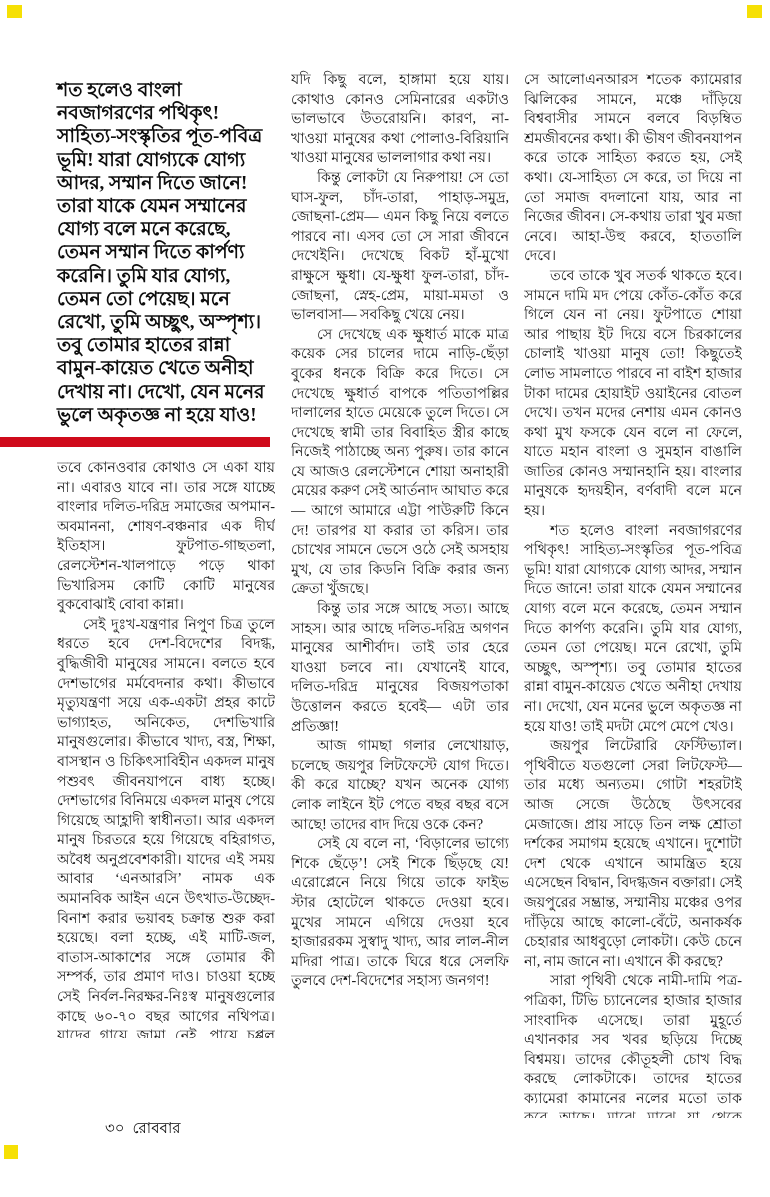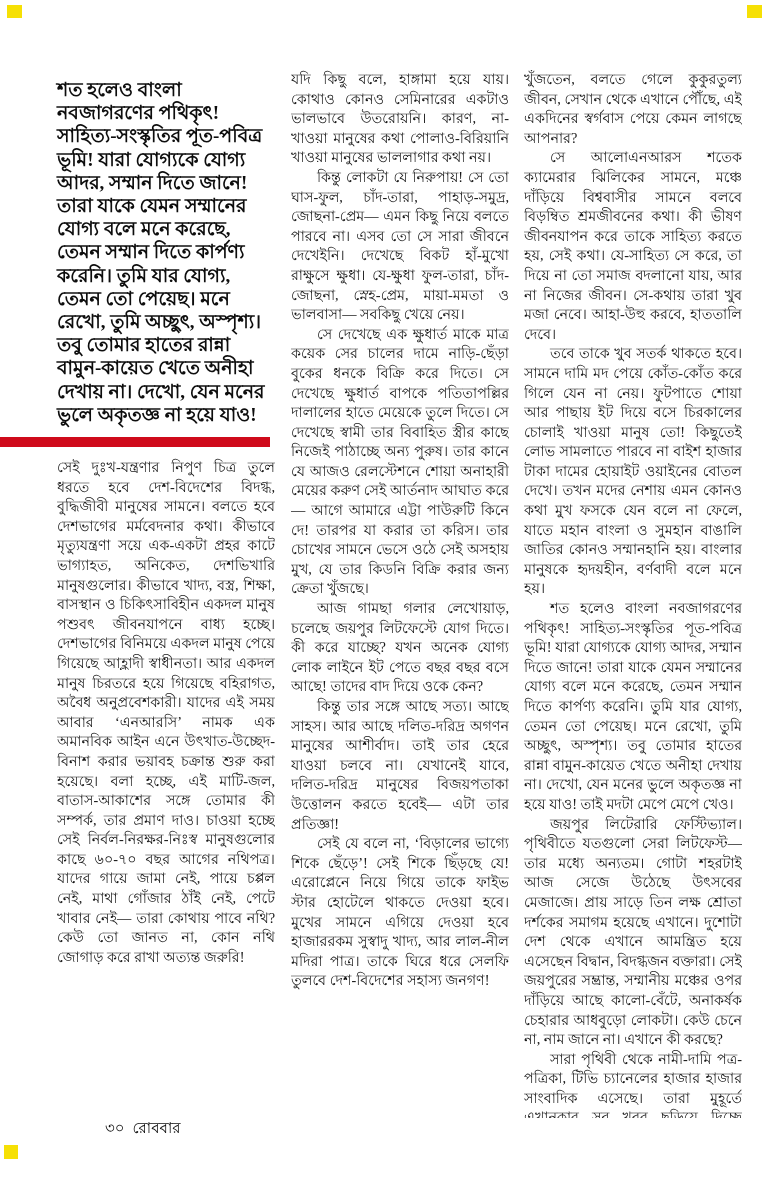--- a/index.html
+++ b/index.html
@@ -70,34 +70,34 @@
 
   <div class="corner-mark tl"></div>
   <div class="corner-mark tr"></div>
   <div class="corner-mark bl"></div>
 
   <h1 class="headline">শত হলেও বাংলা নবজাগরণের পথিকৃৎ! সাহিত্য-সংস্কৃতির পূত-পবিত্র ভূমি! যারা যোগ্যকে যোগ্য আদর, সম্মান দিতে জানে! তারা যাকে যেমন সম্মানের যোগ্য বলে মনে করেছে, তেমন সম্মান দিতে কার্পণ্য করেনি। তুমি যার যোগ্য, তেমন তো পেয়েছ। মনে রেখো, তুমি অচ্ছুৎ, অস্পৃশ্য। তবু তোমার হাতের রান্না বামুন-কায়েত খেতে অনীহা দেখায় না। দেখো, যেন মনের ভুলে অকৃতজ্ঞ না হয়ে যাও!</h1>
 
   <div class="red-bar"></div>
 
   <div class="col col1">
+      <p>তবে কোনওবার কোথাও সে একা যায় না। এবারও যাবে না। তার সঙ্গে যাচ্ছে বাংলার দলিত-দরিদ্র সমাজের অপমান-অবমাননা, শোষণ-বঞ্চনার এক দীর্ঘ ইতিহাস। ফুটপাত-গাছতলা, রেলস্টেশন-খালপাড়ে পড়ে থাকা ভিখারিসম কোটি কোটি মানুষের বুকবোঝাই বোবা কান্না।</p>
       <p>সেই দুঃখ-যন্ত্রণার নিপুণ চিত্র তুলে ধরতে হবে দেশ-বিদেশের বিদগ্ধ, বুদ্ধিজীবী মানুষের সামনে। বলতে হবে দেশভাগের মর্মবেদনার কথা। কীভাবে মৃত্যুযন্ত্রণা সয়ে এক-একটা প্রহর কাটে ভাগ্যাহত, অনিকেত, দেশভিখারি মানুষগুলোর। কীভাবে খাদ্য, বস্ত্র, শিক্ষা, বাসস্থান ও চিকিৎসাবিহীন একদল মানুষ পশুবৎ জীবনযাপনে বাধ্য হচ্ছে। দেশভাগের বিনিময়ে একদল মানুষ পেয়ে গিয়েছে আহ্লাদী স্বাধীনতা। আর একদল মানুষ চিরতরে হয়ে গিয়েছে বহিরাগত, অবৈধ অনুপ্রবেশকারী। যাদের এই সময় আবার ‘এনআরসি’ নামক এক অমানবিক আইন এনে উৎখাত-উচ্ছেদ-বিনাশ করার ভয়াবহ চক্রান্ত শুরু করা হয়েছে। বলা হচ্ছে, এই মাটি-জল, বাতাস-আকাশের সঙ্গে তোমার কী সম্পর্ক, তার প্রমাণ দাও। চাওয়া হচ্ছে সেই নির্বল-নিরক্ষর-নিঃস্ব মানুষগুলোর কাছে ৬০-৭০ বছর আগের নথিপত্র। যাদের গায়ে জামা নেই, পায়ে চপ্পল নেই, মাথা গোঁজার ঠাঁই নেই, পেটে খাবার নেই— তারা কোথায় পাবে নথি? কেউ তো জানত না, কোন নথি জোগাড় করে রাখা অত্যন্ত জরুরি!</p>
     </div>
 
   <div class="col col2">
       <p>যদি কিছু বলে, হাঙ্গামা হয়ে যায়। কোথাও কোনও সেমিনারের একটাও ভালভাবে উতরোয়নি। কারণ, না-খাওয়া মানুষের কথা পোলাও-বিরিয়ানি খাওয়া মানুষের ভাললাগার কথা নয়।</p>
       <p>কিন্তু লোকটা যে নিরুপায়! সে তো ঘাস-ফুল, চাঁদ-তারা, পাহাড়-সমুদ্র, জোছনা-প্রেম— এমন কিছু নিয়ে বলতে পারবে না। এসব তো সে সারা জীবনে দেখেইনি। দেখেছে বিকট হাঁ-মুখো রাক্ষুসে ক্ষুধা। যে-ক্ষুধা ফুল-তারা, চাঁদ-জোছনা, স্নেহ-প্রেম, মায়া-মমতা ও ভালবাসা— সবকিছু খেয়ে নেয়।</p>
       <p>সে দেখেছে এক ক্ষুধার্ত মাকে মাত্র কয়েক সের চালের দামে নাড়ি-ছেঁড়া বুকের ধনকে বিক্রি করে দিতে। সে দেখেছে ক্ষুধার্ত বাপকে পতিতাপল্লির দালালের হাতে মেয়েকে তুলে দিতে। সে দেখেছে স্বামী তার বিবাহিত স্ত্রীর কাছে নিজেই পাঠাচ্ছে অন্য পুরুষ। তার কানে যে আজও রেলস্টেশনে শোয়া অনাহারী মেয়ের করুণ সেই আর্তনাদ আঘাত করে— আগে আমারে এট্টা পাউরুটি কিনে দে! তারপর যা করার তা করিস। তার চোখের সামনে ভেসে ওঠে সেই অসহায় মুখ, যে তার কিডনি বিক্রি করার জন্য ক্রেতা খুঁজছে।</p>
+      <p>কিন্তু তার সঙ্গে আছে সত্য। আছে সাহস। আর আছে দলিত-দরিদ্র অগণন মানুষের আশীর্বাদ। তাই তার হেরে যাওয়া চলবে না। যেখানেই যাবে, দলিত-দরিদ্র মানুষের বিজয়পতাকা উত্তোলন করতে হবেই— এটা তার প্রতিজ্ঞা!</p>
       <p>আজ গামছা গলার লেখোয়াড়, চলেছে জয়পুর লিটফেস্টে যোগ দিতে। কী করে যাচ্ছে? যখন অনেক যোগ্য লোক লাইনে ইট পেতে বছর বছর বসে আছে! তাদের বাদ দিয়ে ওকে কেন?</p>
-      <p>কিন্তু তার সঙ্গে আছে সত্য। আছে সাহস। আর আছে দলিত-দরিদ্র অগণন মানুষের আশীর্বাদ। তাই তার হেরে যাওয়া চলবে না। যেখানেই যাবে, দলিত-দরিদ্র মানুষের বিজয়পতাকা উত্তোলন করতে হবেই— এটা তার প্রতিজ্ঞা!</p>
       <p>সেই যে বলে না, ‘বিড়ালের ভাগ্যে শিকে ছেঁড়ে’! সেই শিকে ছিঁড়ছে যে! এরোপ্লেনে নিয়ে গিয়ে তাকে ফাইভ স্টার হোটেলে থাকতে দেওয়া হবে। মুখের সামনে এগিয়ে দেওয়া হবে হাজাররকম সুস্বাদু খাদ্য, আর লাল-নীল মদিরা পাত্র। তাকে ঘিরে ধরে সেলফি তুলবে দেশ-বিদেশের সহাস্য জনগণ!</p>
     </div>
 
   <div class="col col3">
-      <p>খুঁজতেন, বলতে গেলে কুকুরতুল্য জীবন, সেখান থেকে এখানে পৌঁছে, এই একদিনের স্বর্গবাস পেয়ে কেমন লাগছে আপনার?</p>
       <p>সে আলোএনআরস শতেক ক্যামেরার ঝিলিকের সামনে, মঞ্চে দাঁড়িয়ে বিশ্ববাসীর সামনে বলবে বিড়ম্বিত শ্রমজীবনের কথা। কী ভীষণ জীবনযাপন করে তাকে সাহিত্য করতে হয়, সেই কথা। যে-সাহিত্য সে করে, তা দিয়ে না তো সমাজ বদলানো যায়, আর না নিজের জীবন। সে-কথায় তারা খুব মজা নেবে। আহা-উহু করবে, হাততালি দেবে।</p>
       <p>তবে তাকে খুব সতর্ক থাকতে হবে। সামনে দামি মদ পেয়ে কোঁত-কোঁত করে গিলে যেন না নেয়। ফুটপাতে শোয়া আর পাছায় ইট দিয়ে বসে চিরকালের চোলাই খাওয়া মানুষ তো! কিছুতেই লোভ সামলাতে পারবে না বাইশ হাজার টাকা দামের হোয়াইট ওয়াইনের বোতল দেখে। তখন মদের নেশায় এমন কোনও কথা মুখ ফসকে যেন বলে না ফেলে, যাতে মহান বাংলা ও সুমহান বাঙালি জাতির কোনও সম্মানহানি হয়। বাংলার মানুষকে হৃদয়হীন, বর্ণবাদী বলে মনে হয়।</p>
       <p>শত হলেও বাংলা নবজাগরণের পথিকৃৎ! সাহিত্য-সংস্কৃতির পূত-পবিত্র ভূমি! যারা যোগ্যকে যোগ্য আদর, সম্মান দিতে জানে! তারা যাকে যেমন সম্মানের যোগ্য বলে মনে করেছে, তেমন সম্মান দিতে কার্পণ্য করেনি। তুমি যার যোগ্য, তেমন তো পেয়েছ। মনে রেখো, তুমি অচ্ছুৎ, অস্পৃশ্য। তবু তোমার হাতের রান্না বামুন-কায়েত খেতে অনীহা দেখায় না। দেখো, যেন মনের ভুলে অকৃতজ্ঞ না হয়ে যাও! তাই মদটা মেপে মেপে খেও।</p>
       <p>জয়পুর লিটেরারি ফেস্টিভ্যাল। পৃথিবীতে যতগুলো সেরা লিটফেস্ট— তার মধ্যে অন্যতম। গোটা শহরটাই আজ সেজে উঠেছে উৎসবের মেজাজে। প্রায় সাড়ে তিন লক্ষ শ্রোতা দর্শকের সমাগম হয়েছে এখানে। দুশোটা দেশ থেকে এখানে আমন্ত্রিত হয়ে এসেছেন বিদ্বান, বিদগ্ধজন বক্তারা। সেই জয়পুরের সম্ভ্রান্ত, সম্মানীয় মঞ্চের ওপর দাঁড়িয়ে আছে কালো-বেঁটে, অনাকর্ষক চেহারার আধবুড়ো লোকটা। কেউ চেনে না, নাম জানে না। এখানে কী করছে?</p>
       <p>সারা পৃথিবী থেকে নামী-দামি পত্র-পত্রিকা, টিভি চ্যানেলের হাজার হাজার সাংবাদিক এসেছে। তারা মুহূর্তে এখানকার সব খবর ছড়িয়ে দিচ্ছে বিশ্বময়। তাদের কৌতূহলী চোখ বিদ্ধ করছে লোকটাকে। তাদের হাতের ক্যামেরা কামানের নলের মতো তাক করে আছে। মাঝে মাঝে যা থেকে ঝিলিক দিয়ে উঠছে আলোর ঝলক। লোকটার চোখ ধাঁধিয়ে যাচ্ছে। এত আলোর ঝলক সে আগে আর</p>
     </div>
 
   <div class="footer">
     <span class="page-number">৩০</span><span>রোববার</span>
   </div>

